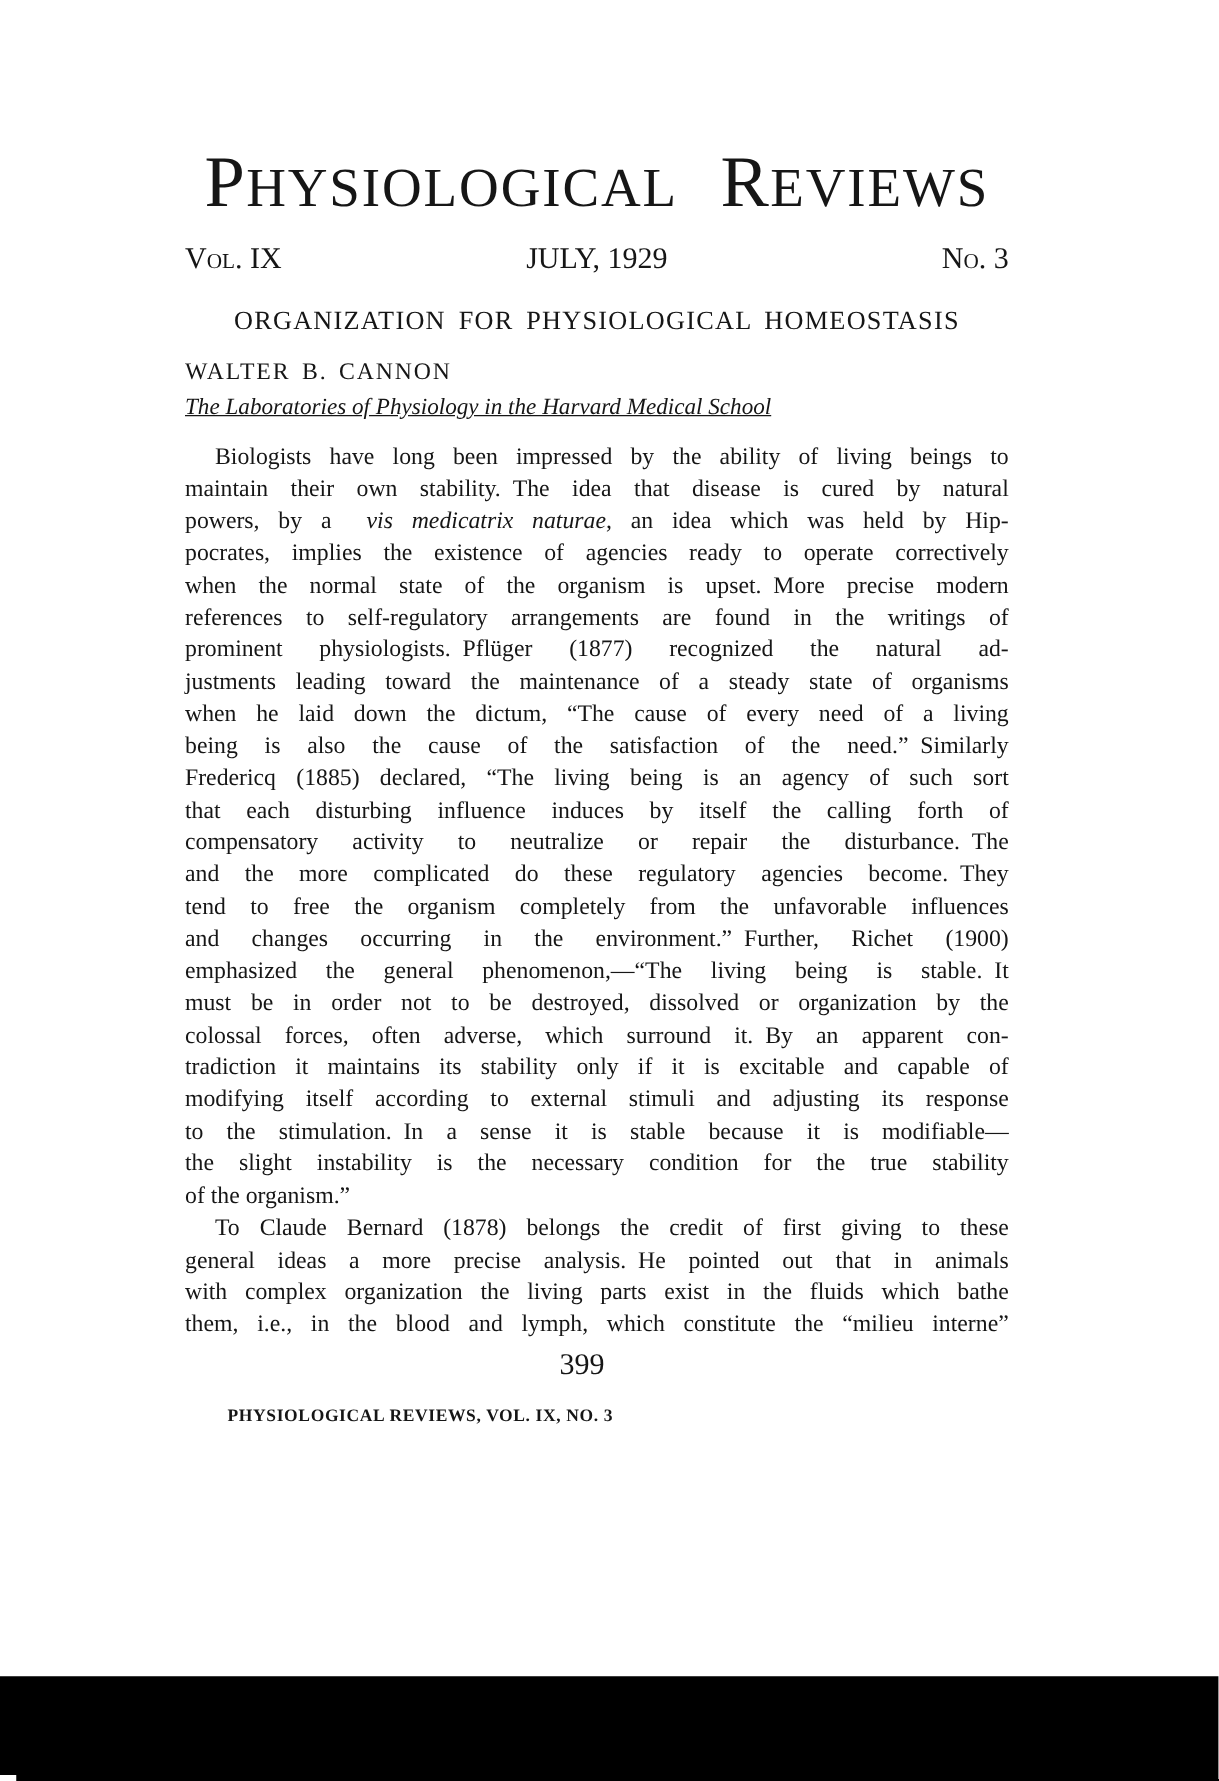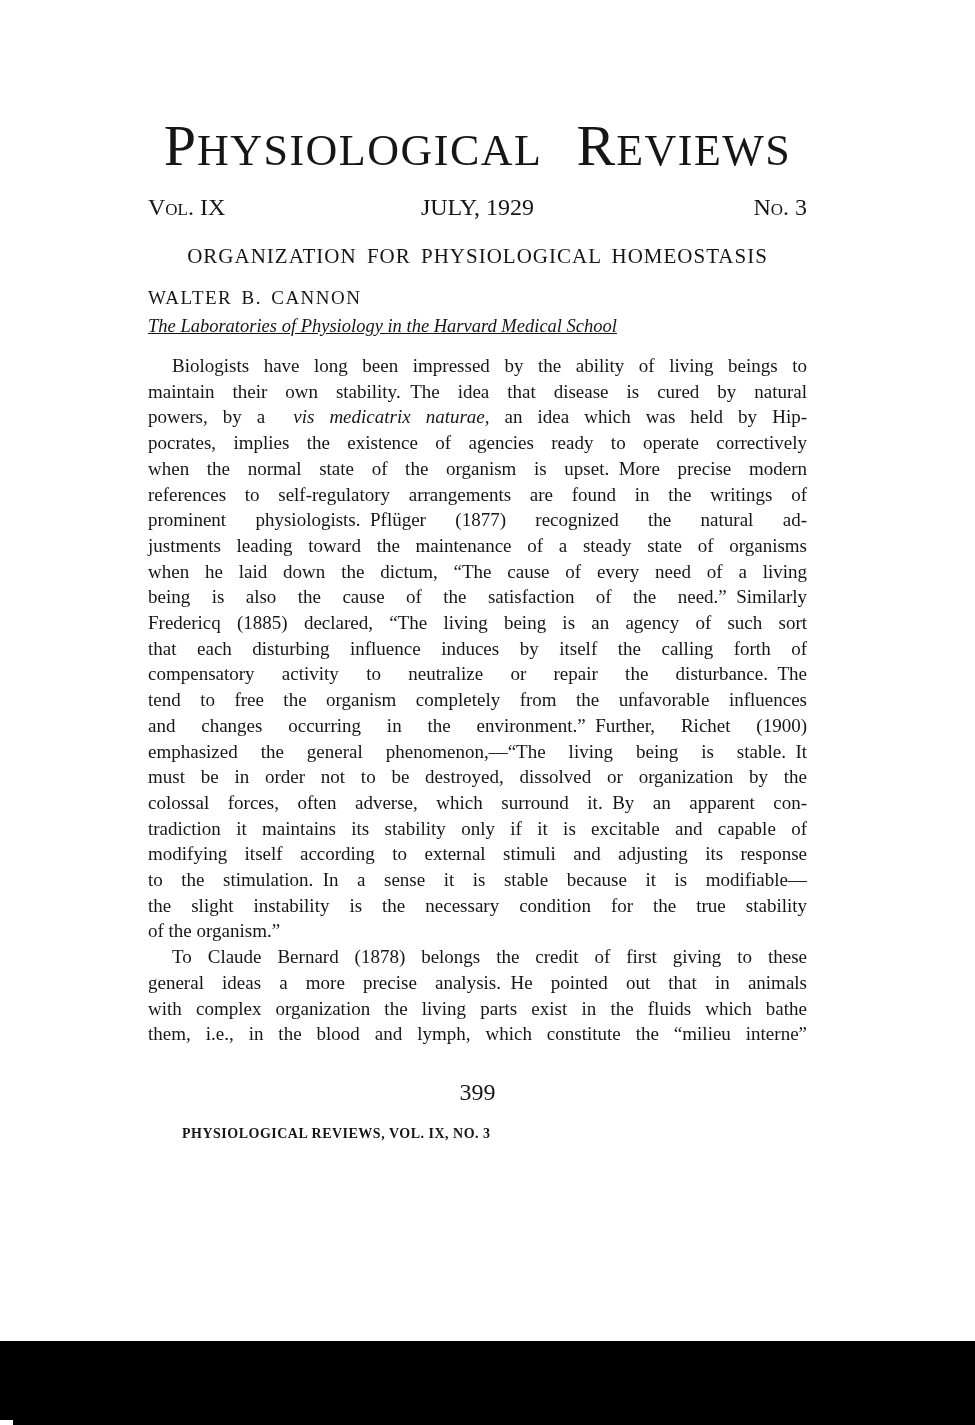--- a/index.html
+++ b/index.html
@@ -77,21 +77,21 @@
     text-align: justify;
     text-align-last: justify;
     white-space: nowrap;
   }
   .bl.first { text-indent: 24px; }
   .bl.plast { text-align-last: left; }
   .it { font-style: italic; margin-left: 13px; }
   
   .page-number {
     position: absolute;
-    left: 148px;
+    left: 136px;
     top: 1078px;
     width: 659px;
     text-align: center;
     font-size: 24px;
     line-height: 28px;
   }
   .running-footer {
     position: absolute;
     left: 182px;
     top: 1126px;
@@ -151,20 +151,21 @@
       <div class="bl">pocrates, implies the existence of agencies ready to operate correctively</div>
       <div class="bl">when the normal state of the organism is upset. More precise modern</div>
       <div class="bl">references to self-regulatory arrangements are found in the writings of</div>
       <div class="bl">prominent physiologists. Pflüger (1877) recognized the natural ad-</div>
       <div class="bl">justments leading toward the maintenance of a steady state of organisms</div>
       <div class="bl">when he laid down the dictum, “The cause of every need of a living</div>
       <div class="bl">being is also the cause of the satisfaction of the need.” Similarly</div>
       <div class="bl">Fredericq (1885) declared, “The living being is an agency of such sort</div>
       <div class="bl">that each disturbing influence induces by itself the calling forth of</div>
       <div class="bl">compensatory activity to neutralize or repair the disturbance. The</div>
+      <div class="bl">and the more complicated do these regulatory agencies become. They</div>
       <div class="bl">tend to free the organism completely from the unfavorable influences</div>
       <div class="bl">and changes occurring in the environment.” Further, Richet (1900)</div>
       <div class="bl">emphasized the general phenomenon,—“The living being is stable. It</div>
       <div class="bl">must be in order not to be destroyed, dissolved or organization by the</div>
       <div class="bl">colossal forces, often adverse, which surround it. By an apparent con-</div>
       <div class="bl">tradiction it maintains its stability only if it is excitable and capable of</div>
       <div class="bl">modifying itself according to external stimuli and adjusting its response</div>
       <div class="bl">to the stimulation. In a sense it is stable because it is modifiable—</div>
       <div class="bl">the slight instability is the necessary condition for the true stability</div>
       <div class="bl plast">of the organism.”</div>

